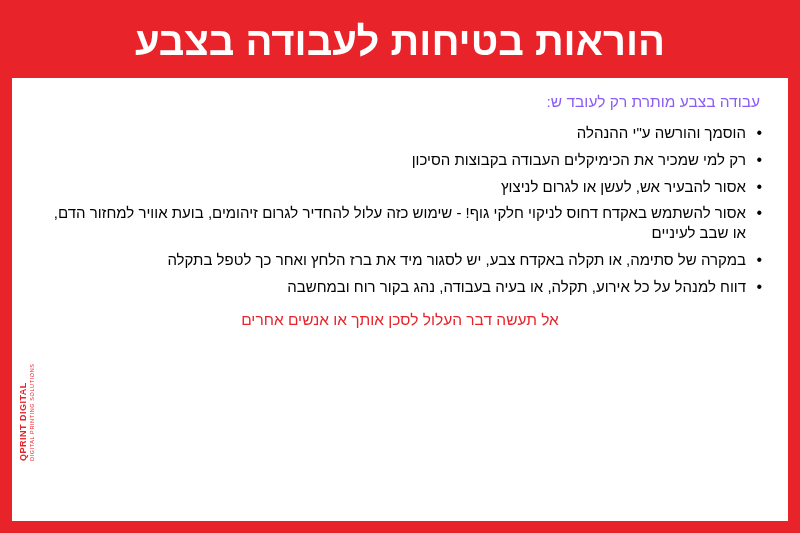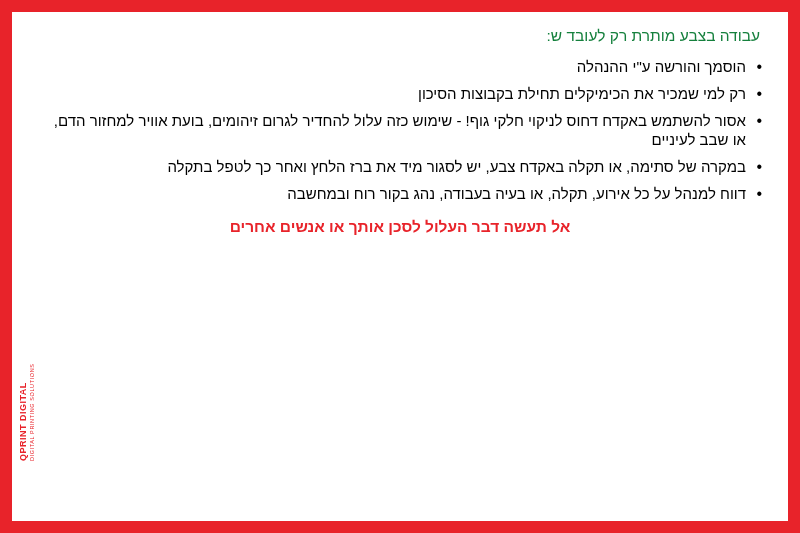--- a/index.html
+++ b/index.html
@@ -45,21 +45,21 @@
     white-space: nowrap;
   }
   .content {
     direction: rtl;
     text-align: right;
     padding: 14px 26px 0 26px;
     box-sizing: border-box;
   }
   .intro {
     font-size: 15.5px;
-    color: #15803d;
+    color: #8b5cf6;
     margin: 0 0 10px 0;
     line-height: 1.35;
     padding-right: 2px;
   }
   ul.rules {
     list-style: none;
     margin: 0;
     padding: 0;
   }
   ul.rules li {
@@ -79,21 +79,21 @@
     line-height: 1.32;
     color: #000000;
   }
   ul.rules li.spaced {
     margin-top: 4px;
   }
   .footer-note {
     direction: rtl;
     text-align: center;
     color: #e8232a;
-    font-weight: bold;
+    font-weight: normal;
     font-size: 15.5px;
     margin-top: 14px;
     padding: 0 26px;
     box-sizing: border-box;
   }
   .side-logo {
     position: absolute;
     left: 4px;
     bottom: 58px;
     width: 26px;
@@ -123,27 +123,31 @@
     letter-spacing: 0.6px;
     direction: ltr;
   }
 </style>
 </head>
 <body>
 
 <div class="poster">
   <div class="inner">
 
+    <div class="title-bar">
+      <div class="title">הוראות בטיחות לעבודה בצבע</div>
+    </div>
 
     <div class="content">
       <p class="intro">עבודה בצבע מותרת רק לעובד ש:</p>
 
       <ul class="rules">
         <li>הוסמך והורשה ע"י ההנהלה</li>
-        <li>רק למי שמכיר את הכימיקלים תחילת בקבוצות הסיכון</li>
+        <li>רק למי שמכיר את הכימיקלים העבודה בקבוצות הסיכון</li>
+        <li>אסור להבעיר אש, לעשן או לגרום לניצוץ</li>
         <li>אסור להשתמש באקדח דחוס לניקוי חלקי גוף! - שימוש כזה עלול להחדיר לגרום זיהומים, בועת אוויר למחזור הדם, או שבב לעיניים</li>
         <li>במקרה של סתימה, או תקלה באקדח צבע, יש לסגור מיד את ברז הלחץ ואחר כך לטפל בתקלה</li>
         <li class="spaced">דווח למנהל על כל אירוע, תקלה, או בעיה בעבודה, נהג בקור רוח ובמחשבה</li>
       </ul>
 
       <div class="footer-note">אל תעשה דבר העלול לסכן אותך או אנשים אחרים</div>
     </div>
 
     <div class="side-logo">
       <span class="v-text">QPRINT DIGITAL</span>

